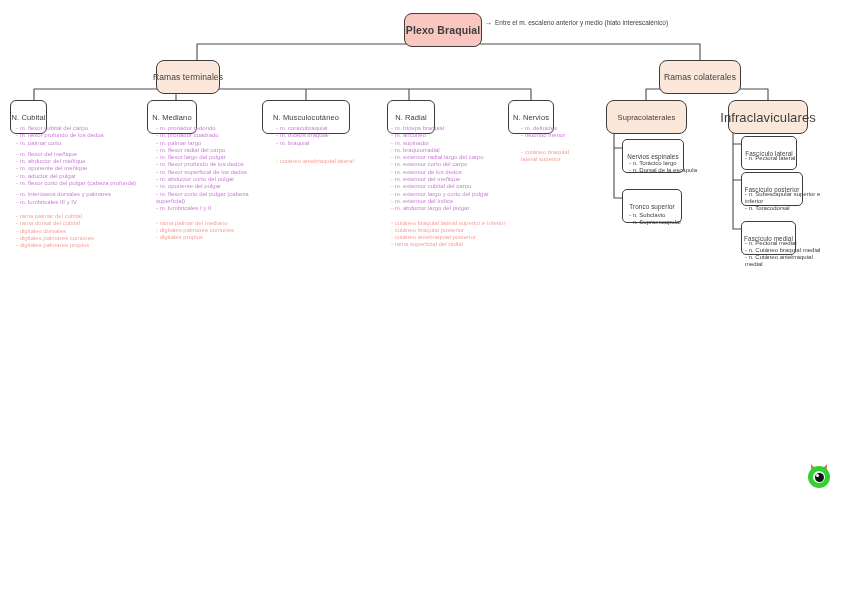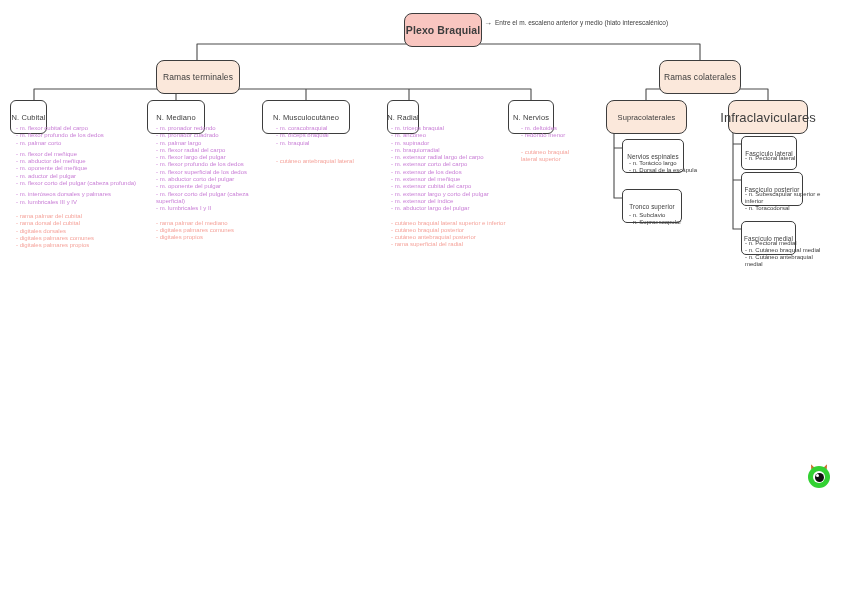--- a/index.html
+++ b/index.html
@@ -68,27 +68,27 @@
     <path d="M614 119 L614 198 M614 148 L622 148 M614 198 L622 198"></path>
     <path d="M733 119 L733 229 M733 144 L741 144 M733 180 L741 180 M733 229 L741 229"></path>
   </svg>
 
   <div class="box root" style="left:404px;top:13px;width:78px;height:22px;">Plexo Braquial</div>
   <div class="annot" style="left:484px;top:18px;">
     <span class="arrow">→</span>
     <span>Entre el m. escaleno anterior y medio (hiato interescalénico)</span>
   </div>
 
-  <div class="box branch" style="left:156px;top:60px;width:84px;height:20px;">Ramas terminales</div>
+  <div class="box branch" style="left:156px;top:60px;width:64px;height:20px;">Ramas terminales</div>
   <div class="box branch" style="left:659px;top:60px;width:82px;height:20px;border-radius:8px;">Ramas colaterales</div>
 
   <div class="box" style="left:10px;top:100px;width:37px;height:19px;">N. Cubital</div>
-  <div class="box" style="left:147px;top:100px;width:58px;height:19px;">N. Mediano</div>
+  <div class="box" style="left:147px;top:100px;width:50px;height:19px;">N. Mediano</div>
   <div class="box" style="left:262px;top:100px;width:88px;height:19px;">N. Musculocutáneo</div>
-  <div class="box" style="left:387px;top:100px;width:32px;height:19px;">N. Radial</div>
+  <div class="box" style="left:387px;top:100px;width:48px;height:19px;">N. Radial</div>
   <div class="box" style="left:508px;top:100px;width:46px;height:19px;">N. Nervios</div>
 
   <div class="col" style="left:16px;top:125px;width:128px;">
     <div class="list muscles">
         <div class="li">- m. flexor cubital del carpo</div>
         <div class="li">- m. flexor profundo de los dedos</div>
         <div class="li">- m. palmar corto</div>
         <div class="gap"></div>
         <div class="li">- m. flexor del meñique</div>
         <div class="li">- m. abductor del meñique</div>

